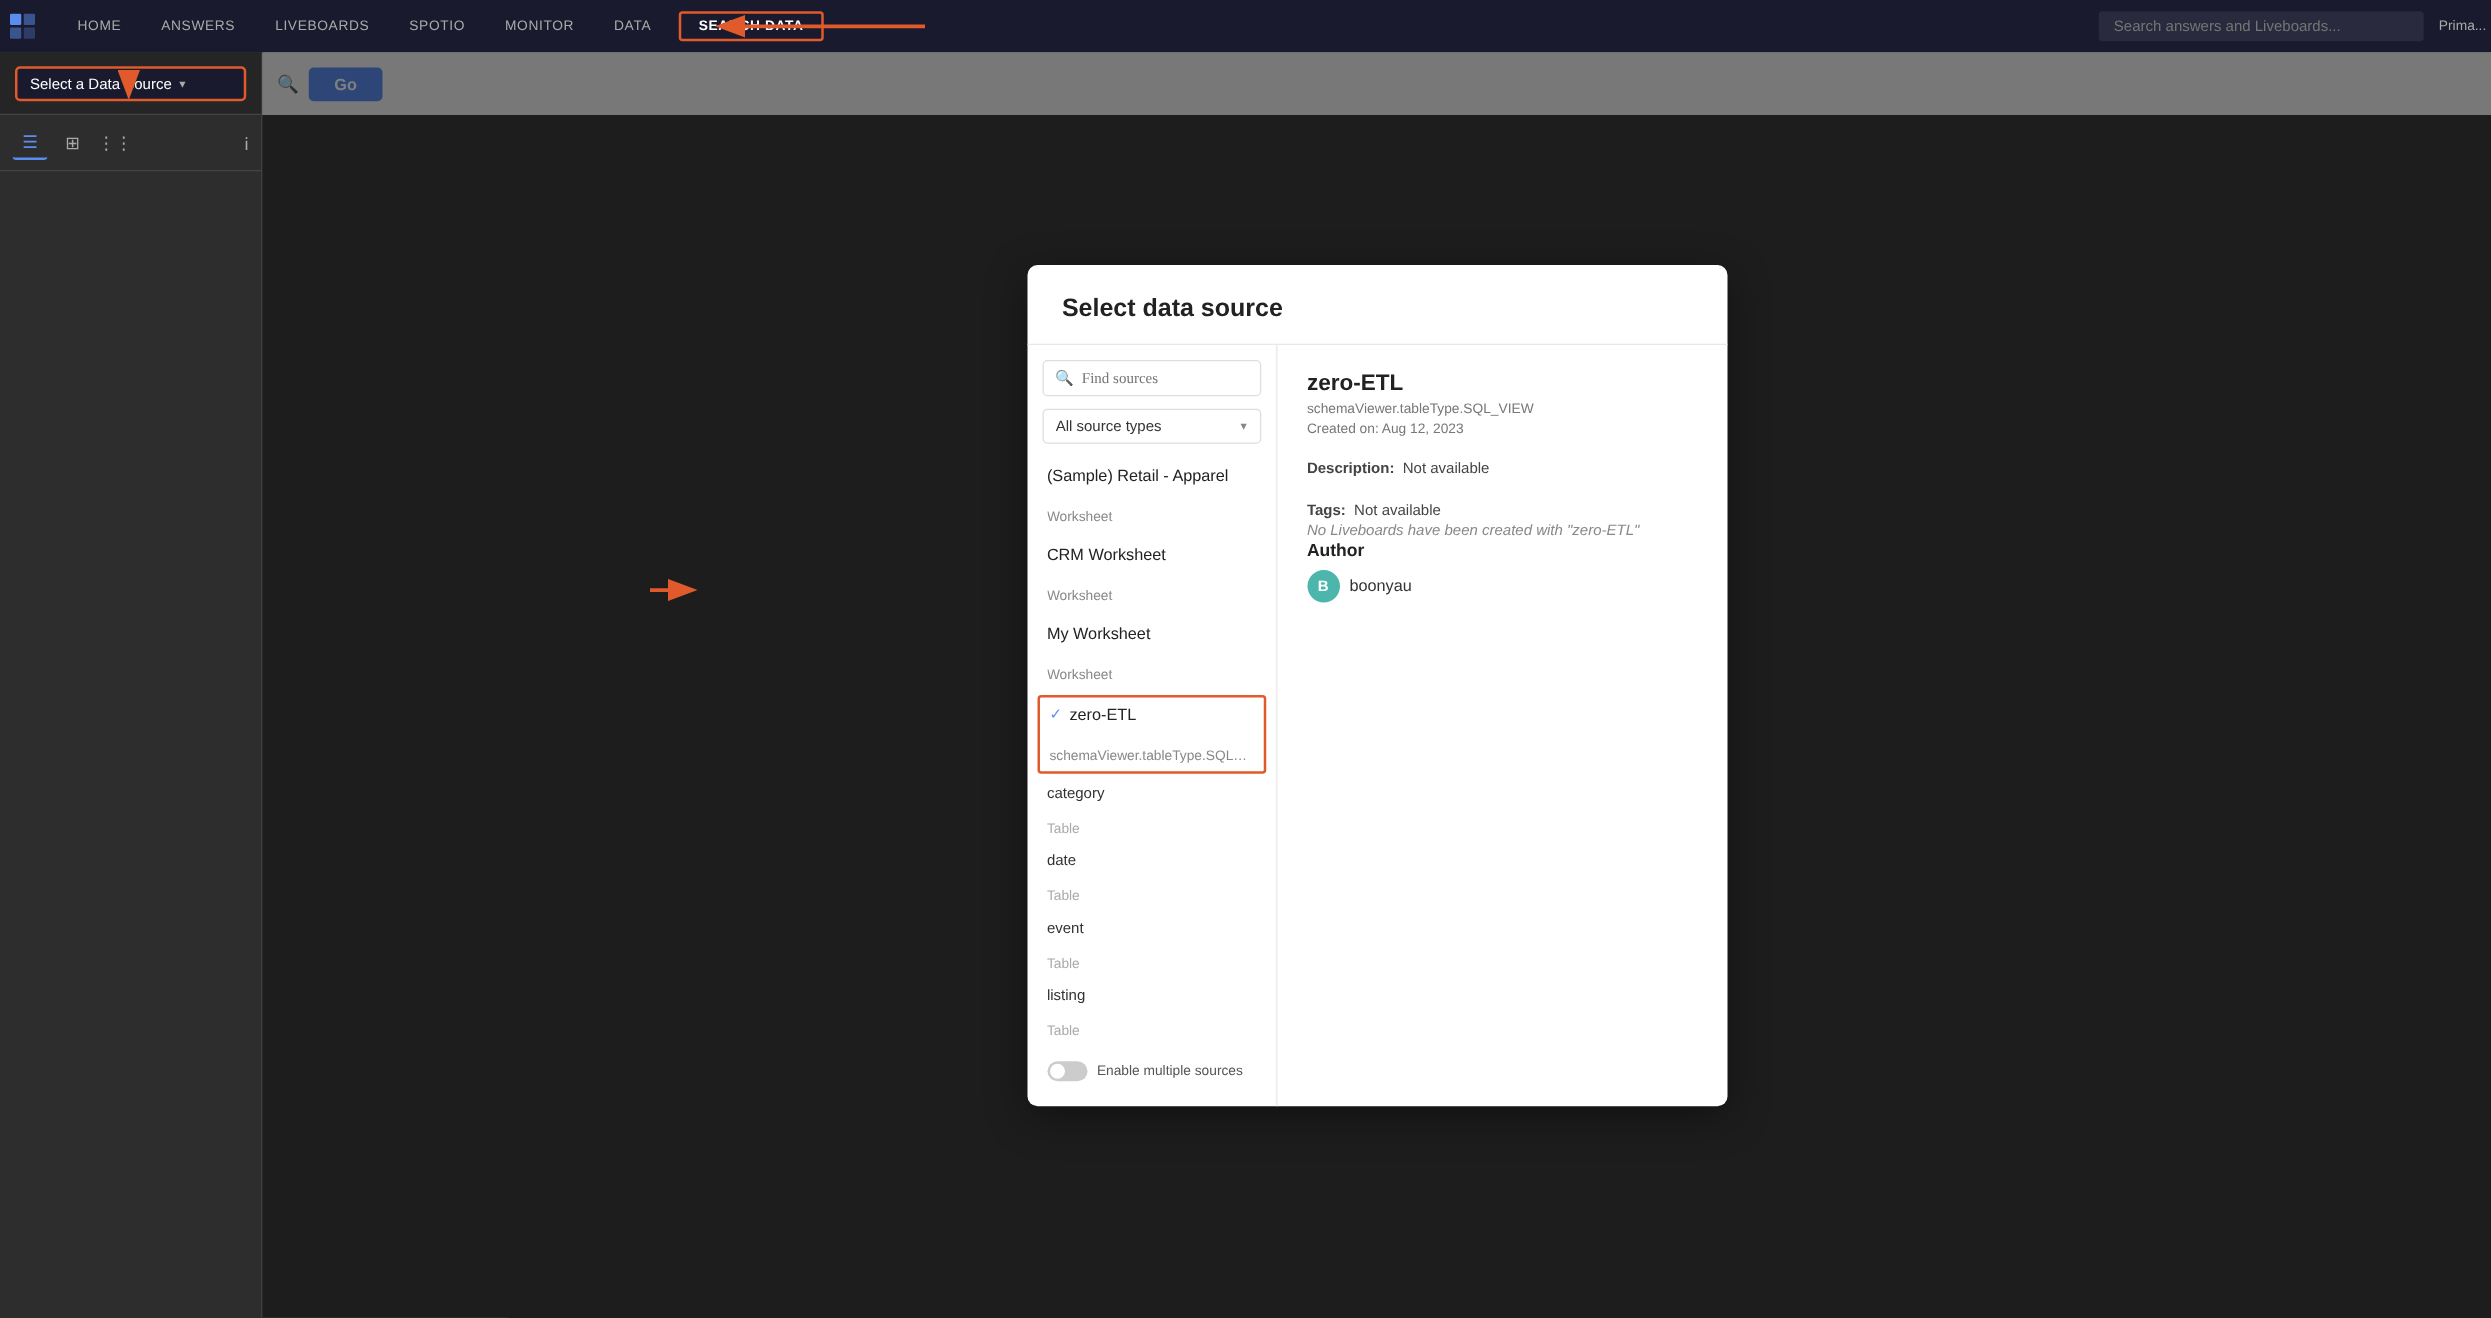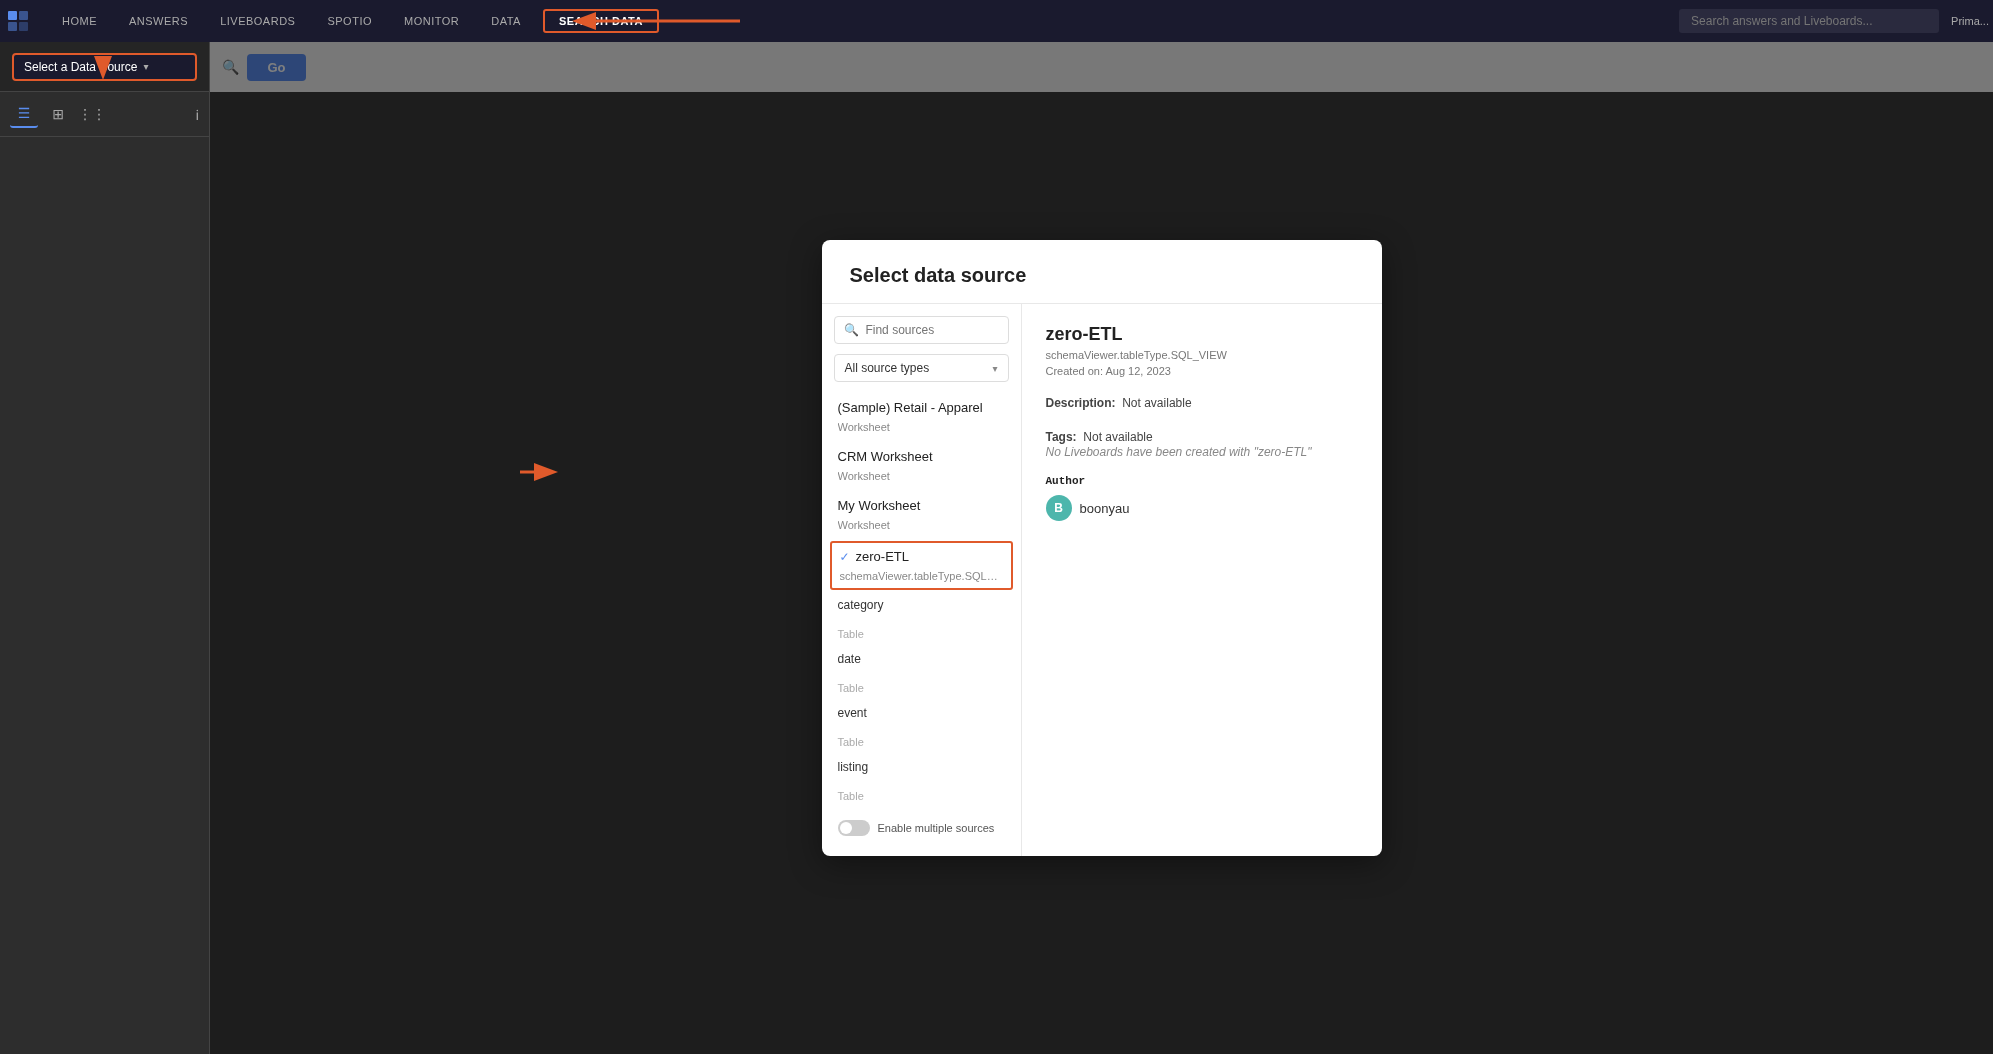--- a/index.html
+++ b/index.html
@@ -52,44 +52,44 @@
     .modal {
       background: #fff; border-radius: 8px; width: 560px; max-height: 700px; display: flex; flex-direction: column; box-shadow: 0 8px 32px rgba(0,0,0,0.4);
     }
     .modal-header { padding: 24px 28px 16px; border-bottom: 1px solid #e8e8e8; }
     .modal-title { font-size: 20px; font-weight: 600; color: #222; }
     .modal-body { display: flex; flex: 1; min-height: 0; }
 
     
     .source-list { width: 200px; border-right: 1px solid #e8e8e8; display: flex; flex-direction: column; padding: 12px 0; }
     .source-search { margin: 0 12px 10px; display: flex; align-items: center; border: 1px solid #ddd; border-radius: 4px; padding: 6px 10px; gap: 6px; }
-    .source-search input { border: none; outline: none; font-size: 12px; color: #555; width: 100%; background: transparent; }
+    .source-search input { border: none; outline: none; font-size: 12px; color: #555; width: 100%; background: transparent; font-family: Liberation Serif, serif; }
     .source-type-dropdown { margin: 0 12px 10px; display: flex; align-items: center; justify-content: space-between; border: 1px solid #ddd; border-radius: 4px; padding: 6px 10px; cursor: pointer; font-size: 12px; color: #333; }
     .source-item { padding: 8px 16px; cursor: pointer; }
     .source-item-name { font-size: 13px; font-weight: 500; color: #222; display: flex; align-items: center; gap: 6px; }
-    .source-item-sub { font-size: 11px; color: #888; margin-top: 6px; white-space: nowrap; overflow: hidden; text-overflow: ellipsis; max-width: 160px; }
+    .source-item-sub { font-size: 11px; color: #888; margin-top: 20px; white-space: nowrap; overflow: hidden; text-overflow: ellipsis; max-width: 160px; }
     .check-icon { color: #5a8dee; font-size: 12px; }
     .source-sub-item { padding: 6px 16px; cursor: pointer; }
     .source-sub-item-name { font-size: 12px; color: #333; }
     .source-sub-item-type { font-size: 11px; color: #aaa; margin-top: 16px; }
     .enable-multiple { display: flex; align-items: center; gap: 8px; padding: 8px 16px; margin-top: 4px; }
     .toggle-switch { width: 32px; height: 16px; background: #ccc; border-radius: 8px; position: relative; cursor: pointer; }
     .toggle-switch .knob { width: 12px; height: 12px; background: #fff; border-radius: 50%; position: absolute; top: 2px; left: 2px; transition: left 0.2s; }
     .enable-multiple-label { font-size: 11px; color: #555; }
 
     
     .source-detail { flex: 1; padding: 20px 24px; overflow-y: auto; }
     .detail-title { font-size: 18px; font-weight: 700; color: #222; margin-bottom: 4px; }
     .detail-meta { font-size: 11px; color: #777; margin-bottom: 4px; }
     .detail-section { margin-top: 16px; }
     .detail-section-label { font-size: 12px; color: #444; margin-bottom: 4px; }
     .detail-section-label strong { font-weight: 600; }
     .detail-liveboards-title { font-size: 14px; font-weight: 600; color: #222; margin: 16px 0 8px; border-top: 1px solid #eee; padding-top: 16px; }
     .detail-liveboards-empty { font-size: 12px; color: #888; font-style: italic; }
-    .detail-author-title { font-size: 11px; font-weight: 600; color: #222; margin: 16px 0 8px; font-family: Liberation Mono, monospace; }
+    .detail-author-title { font-size: 14px; font-weight: 600; color: #222; margin: 1px 0 8px; }
     .author-row { display: flex; align-items: center; gap: 8px; }
     .author-avatar { width: 26px; height: 26px; background: #4db6ac; border-radius: 50%; display: flex; align-items: center; justify-content: center; color: #fff; font-size: 12px; font-weight: 700; }
     .author-name { font-size: 13px; color: #333; }
 
     
     .modal-footer { display: flex; justify-content: flex-end; align-items: center; padding: 16px 24px; border-top: 1px solid #e8e8e8; gap: 12px; }
     .btn-cancel { background: #fff; border: 1px solid #ccc; color: #333; font-size: 13px; padding: 8px 20px; border-radius: 4px; cursor: pointer; }
     .btn-select { background: #5a8dee; border: none; color: #fff; font-size: 13px; font-weight: 600; padding: 8px 24px; border-radius: 4px; cursor: pointer; }
 
     

